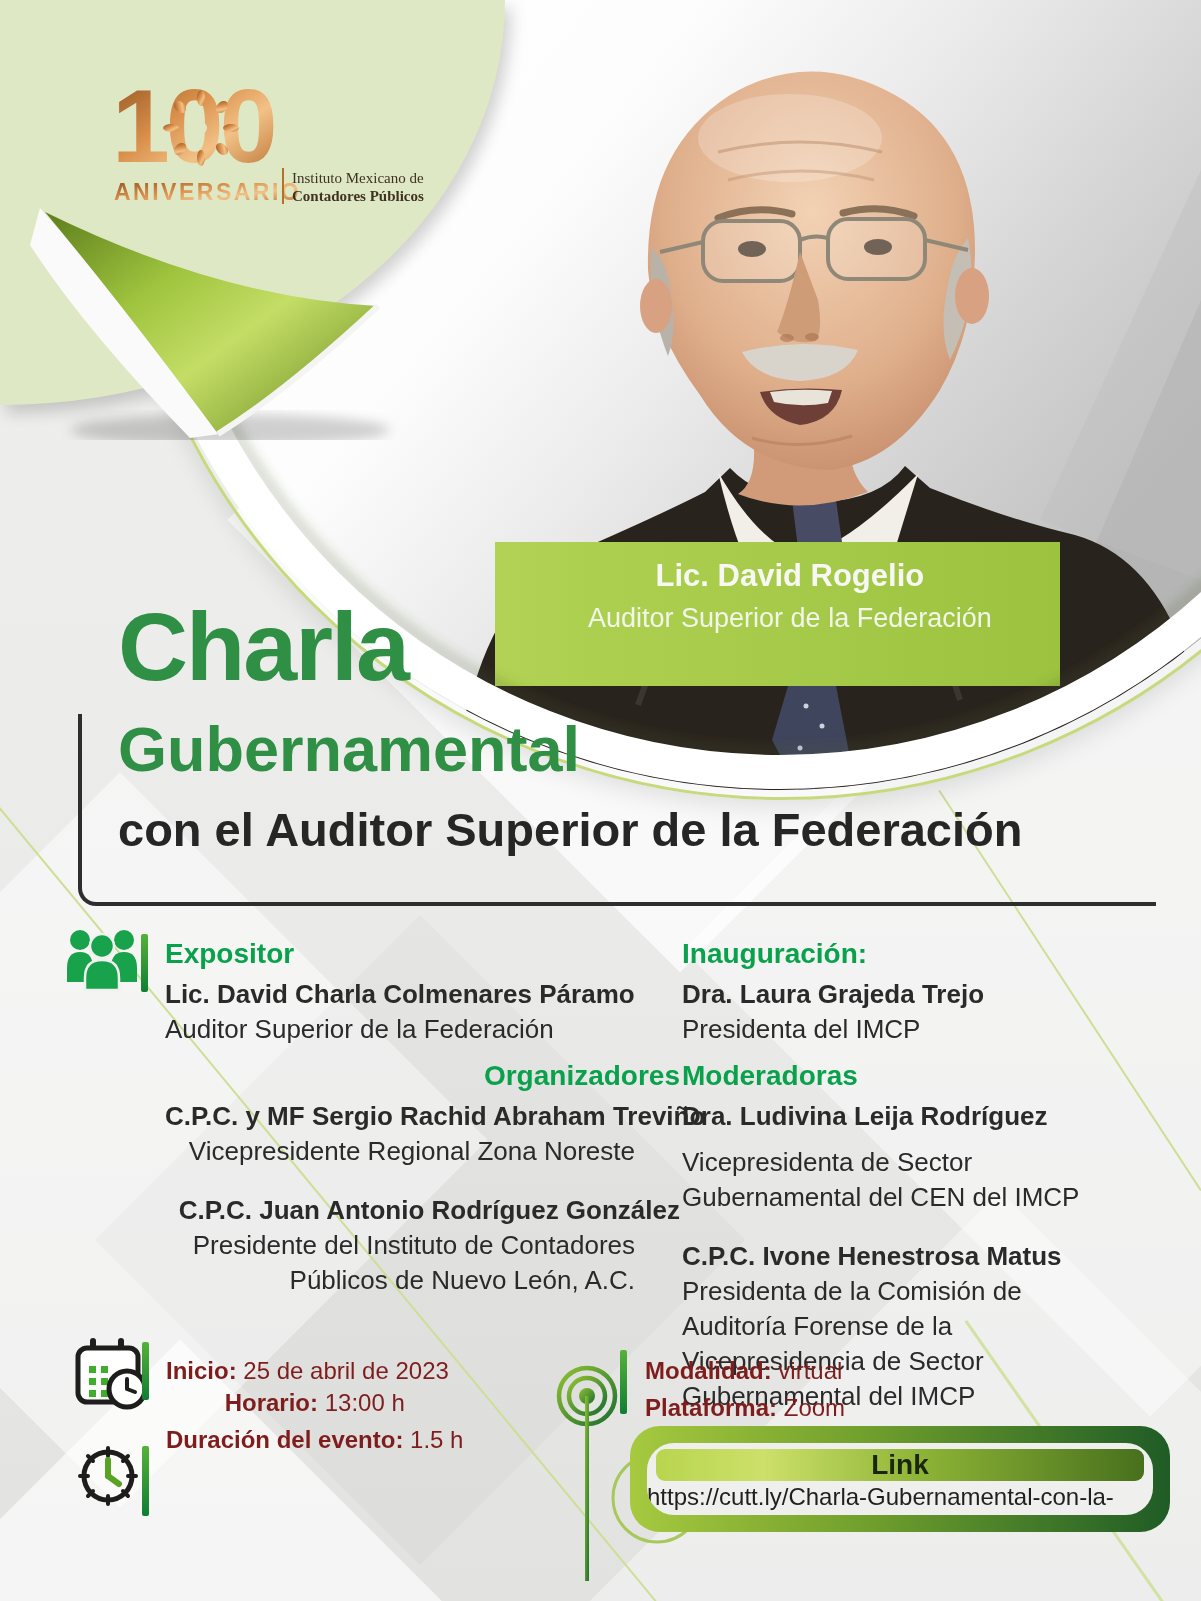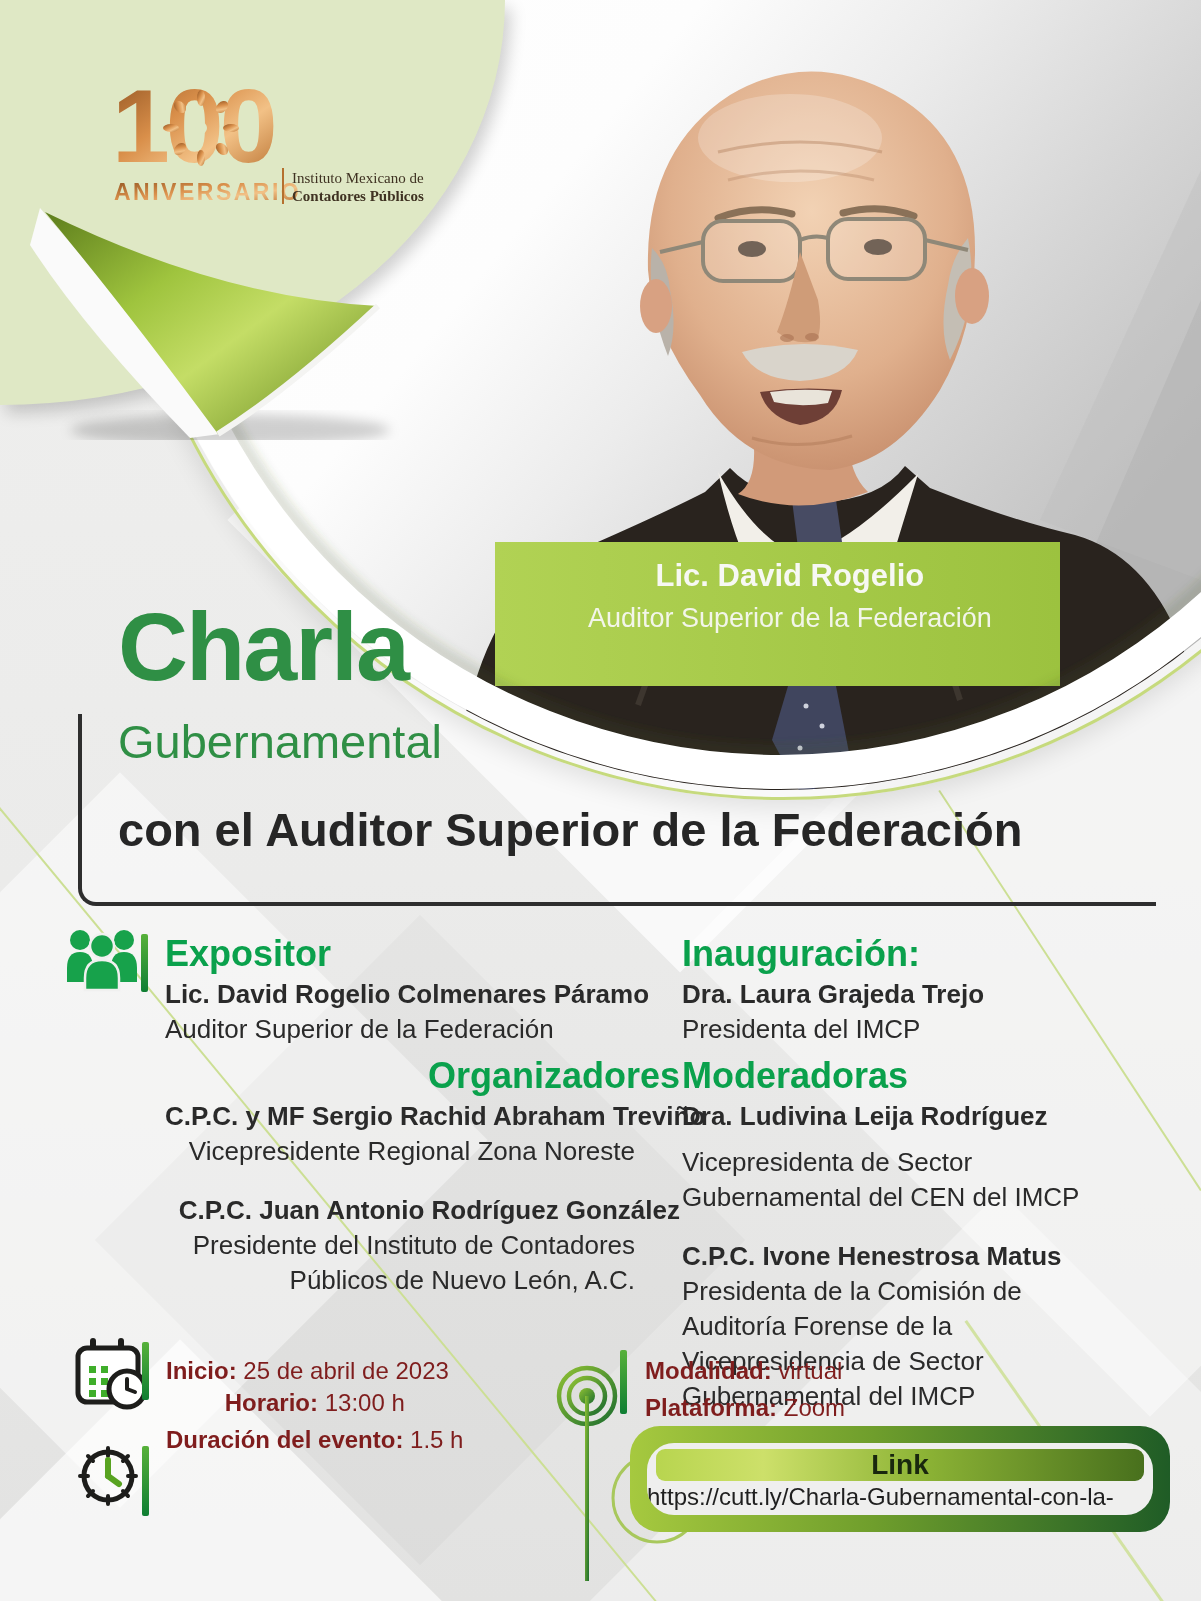--- a/index.html
+++ b/index.html
@@ -28,25 +28,25 @@
   .band-text{position:absolute;left:588px;top:556px;color:#f7f8f3;}
   .band-text .n{font-size:31px;font-weight:bold;line-height:40px;text-align:center;}
   .band-text .r{font-size:27px;margin-top:7px;opacity:.95;}
   
   .t-border{
     position:absolute;left:78px;top:714px;width:1074px;height:188px;
     border-left:4px solid #2e2e2e;border-bottom:4px solid #2e2e2e;
     border-bottom-left-radius:18px;
   }
   .t1{position:absolute;left:118px;top:598px;font-size:97px;font-weight:bold;color:#2f8f45;letter-spacing:-2px;line-height:1;}
-  .t2{position:absolute;left:118px;top:718px;font-size:47px;font-weight:normal;color:#2f8f45;line-height:1;}
+  .t2{position:absolute;left:118px;top:718px;font-size:63px;font-weight:bold;color:#2f8f45;line-height:1;}
   .t3{position:absolute;left:118px;top:806px;font-size:47px;font-weight:bold;color:#262626;line-height:1;}
   
   .sec{position:absolute;font-size:26px;color:#2a2a2a;line-height:35px;}
-  .sec .hd{color:#0aa14c;font-weight:bold;font-size:36px;margin-bottom:6px;}
+  .sec .hd{color:#0aa14c;font-weight:bold;font-size:28px;margin-bottom:6px;}
   .sec .name{font-weight:bold;white-space:nowrap;}
   .sec .entry{margin-bottom:24px;}
   .vbar{position:absolute;width:7px;background:linear-gradient(180deg,#57b13a,#0f7e33);border-radius:2px;}
   
   .detail{position:absolute;font-size:24px;color:#7f1d1d;line-height:37px;}
   .detail .b{font-weight:bold;}
   
   .link-box{
     position:absolute;left:630px;top:1426px;width:540px;height:106px;
     background:linear-gradient(90deg,#a6c93f,#6f9e2c 45%,#1f5c26 100%);
@@ -223,21 +223,21 @@
   </g>
   <g fill="#17a24b" stroke="#f0f0ef" stroke-width="2.5">
     <circle cx="36" cy="20" r="12"></circle>
       <path d="M19,52 Q19,34 36,34 Q53,34 53,52 L53,64 L19,64 Z"></path>
   </g>
 </svg>
 <div class="vbar" style="left:141px;top:934px;height:58px;z-index:5;"></div>
 
 <div class="sec" style="left:165px;top:936px;width:515px;z-index:5;">
   <div class="hd">Expositor</div>
-  <div class="name">Lic. David Rogelio Colmenares Páramo</div>
+  <div class="name">Lic. David Charla Colmenares Páramo</div>
   <div style="width:470px;">Auditor Superior de la Federación</div>
 </div>
 
 <div class="sec" style="left:165px;top:1058px;width:515px;z-index:5;text-align:right;">
   <div class="hd">Organizadores</div>
   <div class="entry">
     <div class="name">C.P.C. y MF Sergio Rachid Abraham Treviño</div>
     <div style="width:470px;">Vicepresidente Regional Zona Noreste</div>
   </div>
   <div class="entry">

